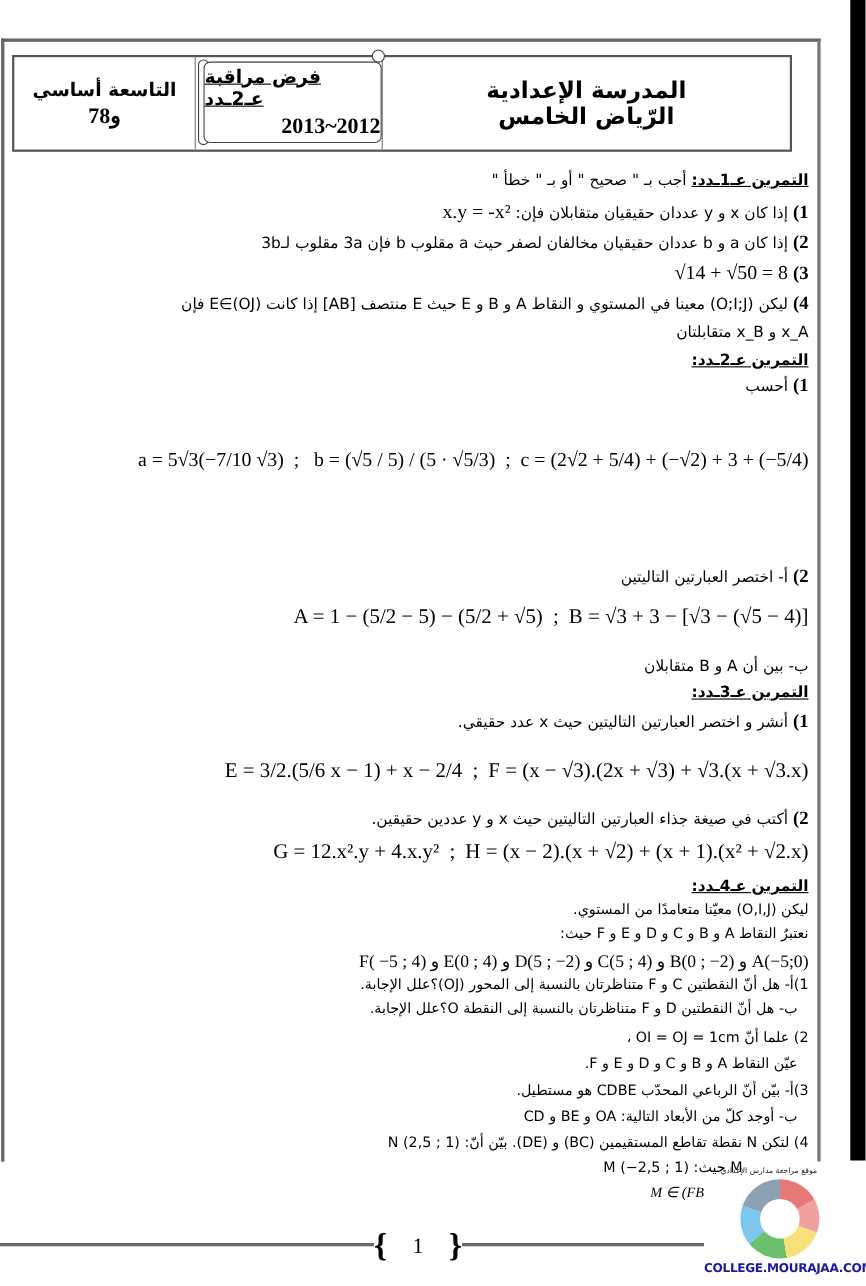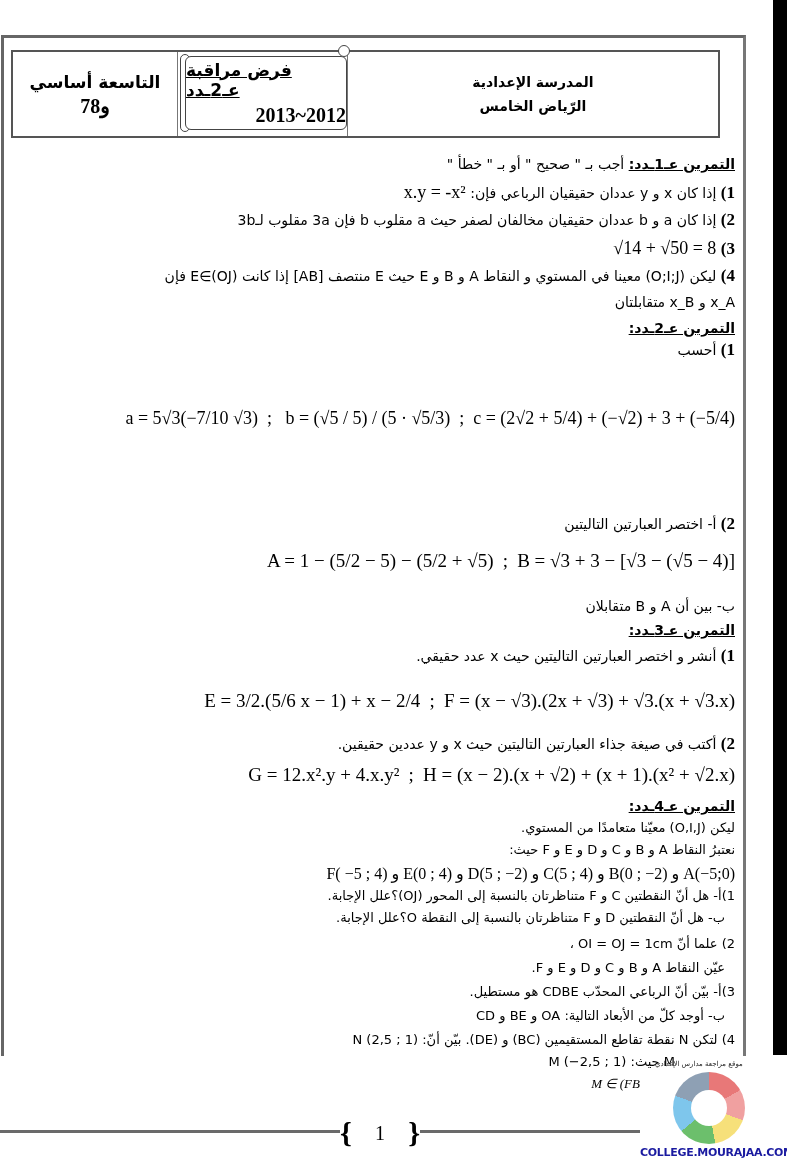--- a/index.html
+++ b/index.html
@@ -8,21 +8,21 @@
   .black-bar { position:absolute; left:773px; top:0; width:14px; height:1055px; background:#000; }
   .outer-frame { position:absolute; left:1px; top:35px; width:739px; height:1018px;
                  border-left:3px solid #666; border-top:3px solid #666; border-right:3px solid #777; }
   .bottom-line { position:absolute; left:0; top:1130px; width:640px; height:3px; background:#6a6a6a; }
   .header-table { position:absolute; left:11px; top:50px; width:705px; height:84px;
                   border:2px solid #555; display:flex; direction:ltr; }
   .hcell { height:100%; box-sizing:border-box; display:flex; flex-direction:column;
            align-items:center; justify-content:center; font-family:"DejaVu Sans", sans-serif; font-weight:bold; }
   .hcell.left { width:165px; border-right:1px solid #777; font-size:17px; }
   .hcell.mid { width:170px; border-right:1px solid #777; position:relative; }
-  .hcell.right { flex:1; font-size:14px; }
+  .hcell.right { flex:1; font-size:21px; }
   .scroll { position:absolute; left:7px; top:4px; width:160px; height:72px; border:1.5px solid #444;
             border-radius:6px; display:flex; flex-direction:column; align-items:flex-end; justify-content:center; background:#fff; }
   .scroll-curl-l { position:absolute; left:2px; top:2px; width:8px; height:76px; border:1.5px solid #444; border-radius:5px; background:#fff; }
   .scroll-curl-r { position:absolute; right:-4px; top:-12px; width:10px; height:10px; border:1.5px solid #444; border-radius:50%; background:#fff; }
   .exam-title { font-size:17px; text-decoration:underline; }
   .exam-year { font-family:"Liberation Serif", serif; font-size:20px; font-weight:bold; margin-top:4px; }
   .hl { line-height:24px; }
   .content { position:absolute; left:20px; top:150px; width:715px; direction:rtl; text-align:right;
              font-family:"DejaVu Sans", sans-serif; font-size:14px; }
   .line { position:absolute; right:0; white-space:nowrap; }
@@ -70,21 +70,21 @@
 </div>
 
 <div class="content">
 
   <div class="line" style="top:6px;">
     <span class="ex-title">التمرين عـ1ـدد:</span>
     <span>أجب بـ " صحيح " أو بـ " خطأ "</span>
   </div>
   <div class="line" style="top:32px;">
     <span class="num">1)</span>
-    <span>إذا كان x و y عددان حقيقيان الرباعي فإن:</span>
+    <span>إذا كان x و y عددان حقيقيان متقابلان فإن:</span>
     <span class="math">x.y = -x²</span>
   </div>
   <div class="line" style="top:60px;">
     <span class="num">2)</span>
     <span>إذا كان a و b عددان حقيقيان مخالفان لصفر حيث a مقلوب b فإن 3a مقلوب لـ3b</span>
   </div>
   <div class="line" style="top:88px;">
     <span class="num">3)</span>
     <span class="math">√14 + √50 = 8</span>
   </div>

